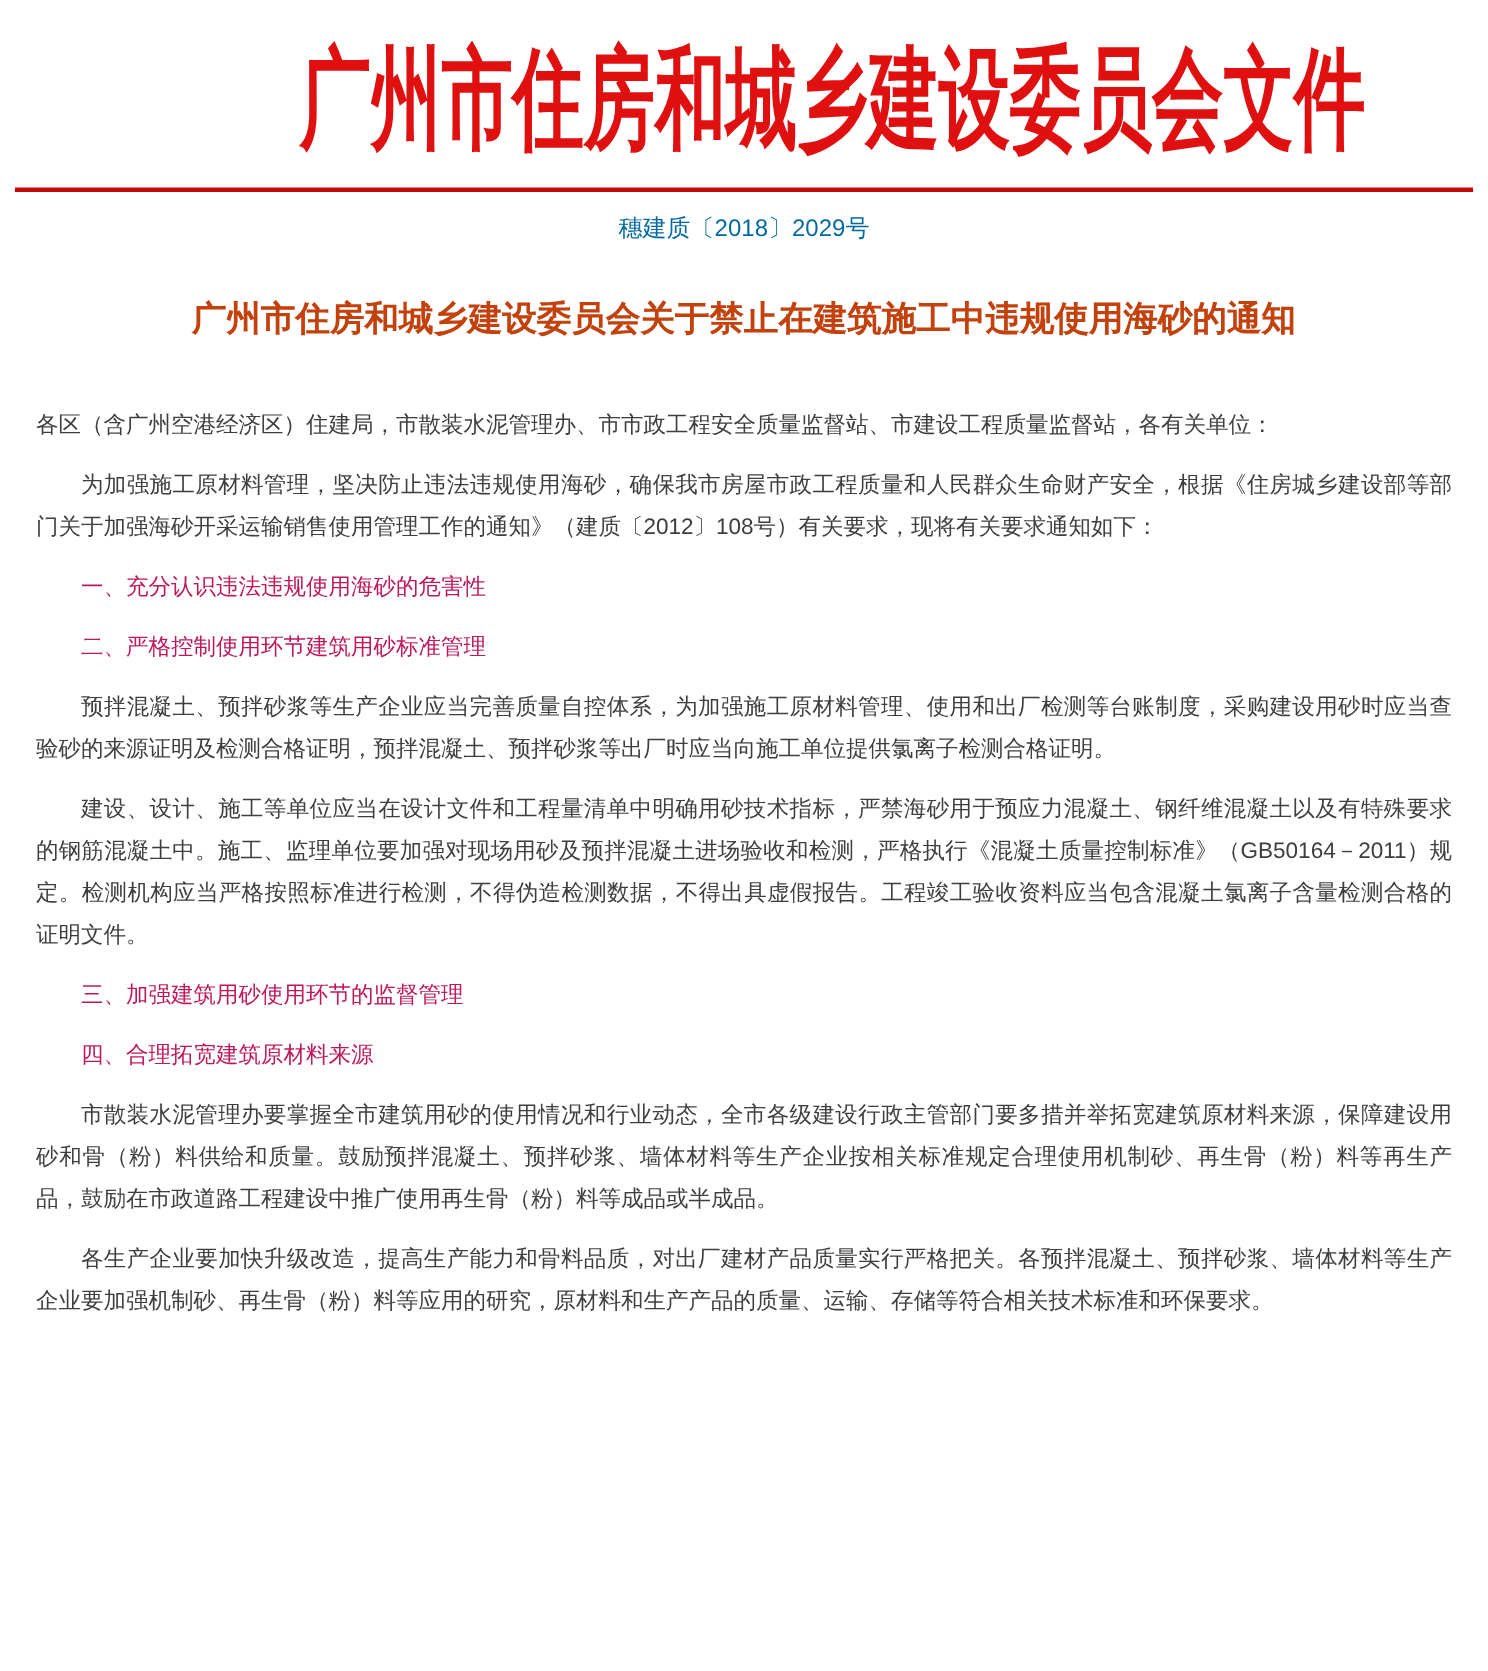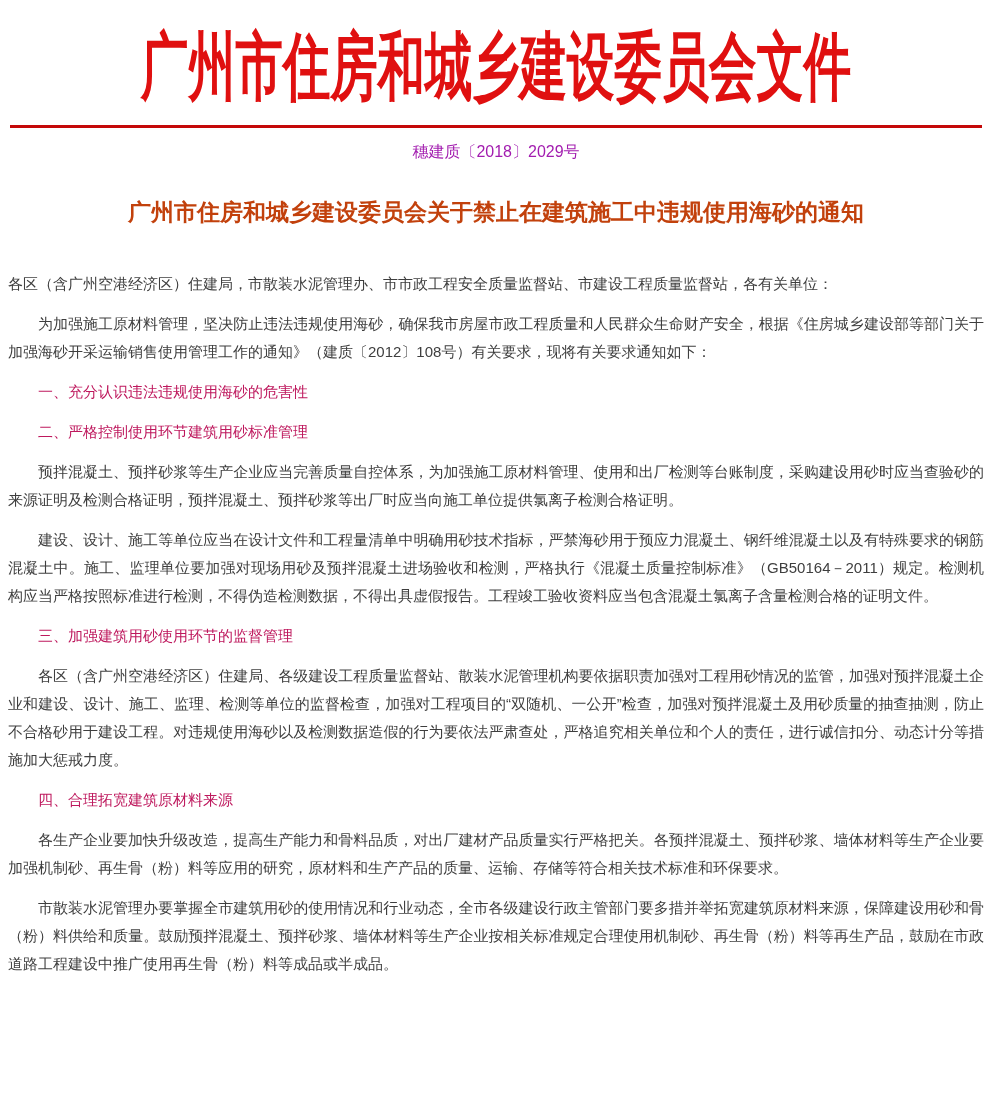--- a/index.html
+++ b/index.html
@@ -7,21 +7,21 @@
     width:992px;
     min-height:1114px;
     margin:0 auto;
     background:#ffffff;
     font-family:"Liberation Sans","DejaVu Sans",sans-serif;
     overflow:hidden;
     box-sizing:border-box;
   }
   .header-row{
     display:flex;
-    justify-content:center;
+    justify-content:flex-start;
     padding-top:26px;
     overflow:visible;
   }
   .header-title{
     white-space:nowrap;
     font-family:"Liberation Serif","DejaVu Serif",serif;
     font-weight:bold;
     font-size:74px;
     line-height:1.12;
     color:#e01010;
@@ -29,40 +29,40 @@
     transform-origin:center;
   }
   .red-rule{
     height:3px;
     background:#c40808;
     margin:16px 10px 0 10px;
   }
   .doc-number{
     text-align:center;
     font-size:16px;
-    color:#a21caf;
+    color:#0369a1;
     margin-top:14px;
   }
   .doc-title{
     text-align:center;
     font-size:23px;
     font-weight:bold;
     color:#c2410c;
     margin-top:34px;
     padding:0 40px;
   }
   .doc-body{
     padding:0 8px;
     margin-top:42px;
     font-size:15px;
     line-height:28px;
     color:#3e3e3e;
     text-align:justify;
   }
-  .doc-body p{margin:12px 0;}
+  .doc-body p{margin:12px 16px;}
   .addressee{text-indent:0;}
   .para{text-indent:2em;}
   .heading{text-indent:2em;color:#be185d;}
 </style>
 </head>
 <body>
 
 <div class="page">
 
   <div class="header-row">
@@ -76,19 +76,18 @@
   <div class="doc-title">广州市住房和城乡建设委员会关于禁止在建筑施工中违规使用海砂的通知</div>
 
   <div class="doc-body">
     <p class="addressee">各区（含广州空港经济区）住建局，市散装水泥管理办、市市政工程安全质量监督站、市建设工程质量监督站，各有关单位：</p>
     <p class="para">为加强施工原材料管理，坚决防止违法违规使用海砂，确保我市房屋市政工程质量和人民群众生命财产安全，根据《住房城乡建设部等部门关于加强海砂开采运输销售使用管理工作的通知》（建质〔2012〕108号）有关要求，现将有关要求通知如下：</p>
     <p class="heading">一、充分认识违法违规使用海砂的危害性</p>
     <p class="heading">二、严格控制使用环节建筑用砂标准管理</p>
     <p class="para">预拌混凝土、预拌砂浆等生产企业应当完善质量自控体系，为加强施工原材料管理、使用和出厂检测等台账制度，采购建设用砂时应当查验砂的来源证明及检测合格证明，预拌混凝土、预拌砂浆等出厂时应当向施工单位提供氯离子检测合格证明。</p>
     <p class="para">建设、设计、施工等单位应当在设计文件和工程量清单中明确用砂技术指标，严禁海砂用于预应力混凝土、钢纤维混凝土以及有特殊要求的钢筋混凝土中。施工、监理单位要加强对现场用砂及预拌混凝土进场验收和检测，严格执行《混凝土质量控制标准》（GB50164－2011）规定。检测机构应当严格按照标准进行检测，不得伪造检测数据，不得出具虚假报告。工程竣工验收资料应当包含混凝土氯离子含量检测合格的证明文件。</p>
     <p class="heading">三、加强建筑用砂使用环节的监督管理</p>
-    <p class="para">各区（含广州空港经济区）住建局、各级建设工程质量监督站、散装水泥管理机构要依据职责加强对工程用砂情况的监管，加强对预拌混凝土企业和建设、设计、施工、监理、检测等单位的监督检查，加强对工程项目的“双随机、一公开”检查，加强对预拌混凝土及用砂质量的抽查抽测，防止不合格砂用于建设工程。对违规使用海砂以及检测数据造假的行为要依法严肃查处，严格追究相关单位和个人的责任，进行诚信扣分、动态计分等措施加大惩戒力度。</p>
     <p class="heading">四、合理拓宽建筑原材料来源</p>
+    <p class="para">市散装水泥管理办要掌握全市建筑用砂的使用情况和行业动态，全市各级建设行政主管部门要多措并举拓宽建筑原材料来源，保障建设用砂和骨（粉）料供给和质量。鼓励预拌混凝土、预拌砂浆、墙体材料等生产企业按相关标准规定合理使用机制砂、再生骨（粉）料等再生产品，鼓励在市政道路工程建设中推广使用再生骨（粉）料等成品或半成品。</p>
     <p class="para">各生产企业要加快升级改造，提高生产能力和骨料品质，对出厂建材产品质量实行严格把关。各预拌混凝土、预拌砂浆、墙体材料等生产企业要加强机制砂、再生骨（粉）料等应用的研究，原材料和生产产品的质量、运输、存储等符合相关技术标准和环保要求。</p>
-    <p class="para">市散装水泥管理办要掌握全市建筑用砂的使用情况和行业动态，全市各级建设行政主管部门要多措并举拓宽建筑原材料来源，保障建设用砂和骨（粉）料供给和质量。鼓励预拌混凝土、预拌砂浆、墙体材料等生产企业按相关标准规定合理使用机制砂、再生骨（粉）料等再生产品，鼓励在市政道路工程建设中推广使用再生骨（粉）料等成品或半成品。</p>
   </div>
 
 </div>
 
 </body></html>

